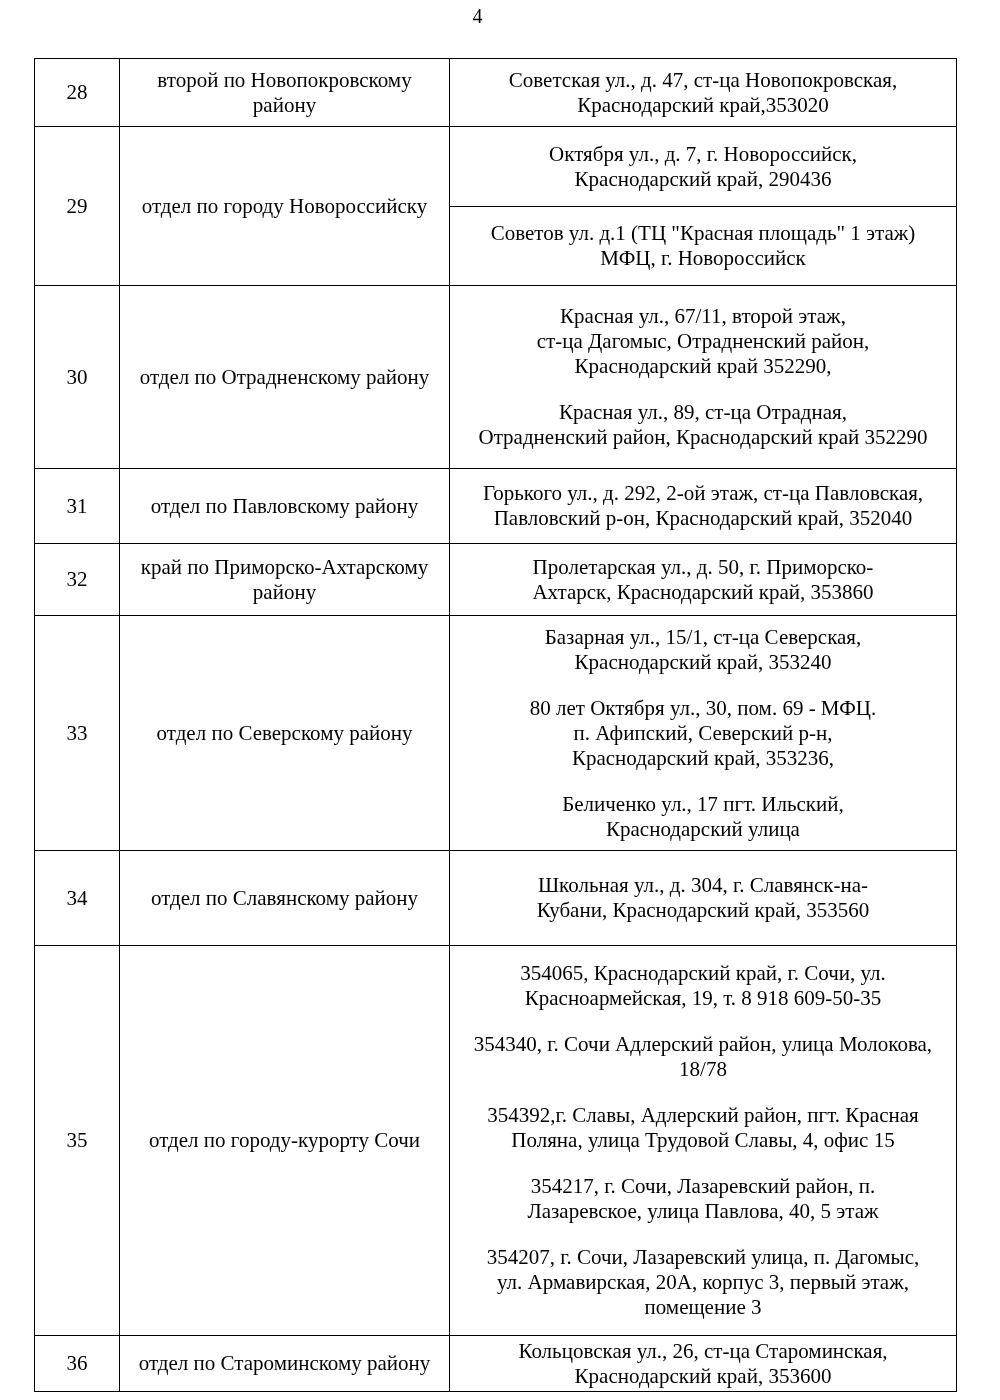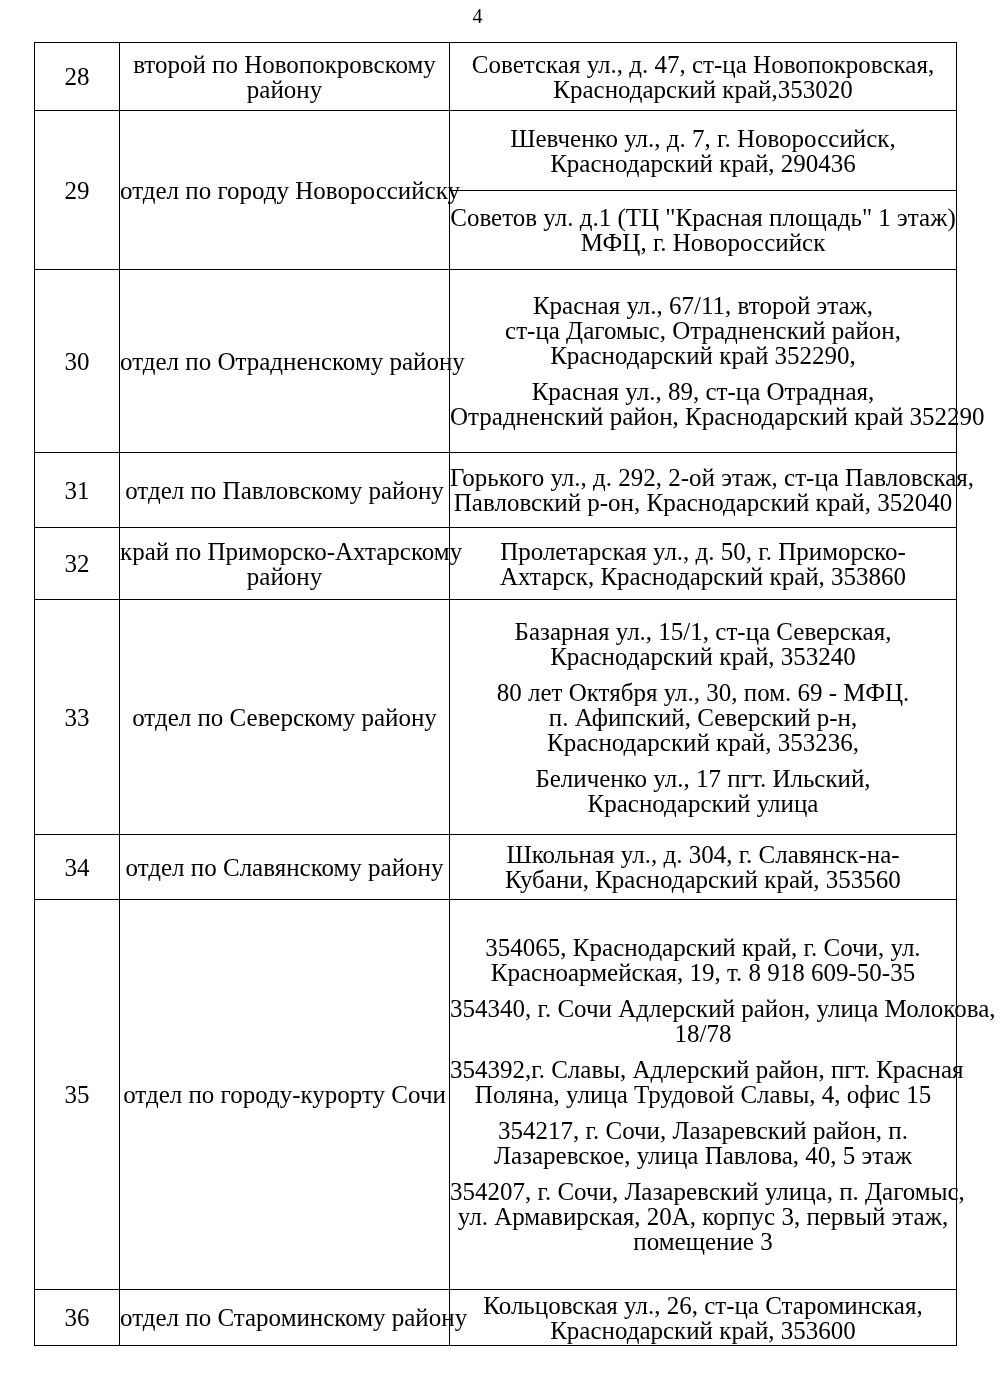--- a/index.html
+++ b/index.html
@@ -20,41 +20,41 @@
       top: 4px;
       left: 0;
       width: 955px;
       text-align: center;
       font-size: 20px;
       line-height: 24px;
     }
     table.offices {
       position: absolute;
       left: 34px;
-      top: 42px;
+      top: 58px;
       width: 922px;
       border-collapse: collapse;
       table-layout: fixed;
-      font-size: 25px;
+      font-size: 21px;
       line-height: 25px;
     }
     table.offices td {
       border: 1.5px solid #000;
       padding: 0;
       text-align: center;
       vertical-align: middle;
     }
     col.c-num { width: 85px; }
     col.c-name { width: 330px; }
     col.c-addr { width: 507px; }
     .addr-block {
       display: block;
     }
     .addr-block + .addr-block {
-      margin-top: 11px;
+      margin-top: 21px;
     }
     .addr-line { display: block; white-space: nowrap; }
     .name-line { display: block; white-space: nowrap; }
   </style>
 </head>
 <body>
 
 <div class="page-number">4</div>
 
 <table class="offices">
@@ -79,21 +79,21 @@
       </td>
     </tr>
 
     <tr style="height:80px">
       <td rowspan="2">29</td>
       <td rowspan="2">
         <span class="name-line">отдел по городу Новороссийску</span>
       </td>
       <td>
         <span class="addr-block">
-          <span class="addr-line">Шевченко ул., д. 7, г. Новороссийск,</span>
+          <span class="addr-line">Октября ул., д. 7, г. Новороссийск,</span>
           <span class="addr-line">Краснодарский край, 290436</span>
         </span>
       </td>
     </tr>
     <tr style="height:79px">
       <td>
         <span class="addr-block">
           <span class="addr-line">Советов ул. д.1 (ТЦ "Красная площадь" 1 этаж)</span>
           <span class="addr-line">МФЦ, г. Новороссийск</span>
         </span>
@@ -160,21 +160,21 @@
           <span class="addr-line">п. Афипский, Северский р-н,</span>
           <span class="addr-line">Краснодарский край, 353236,</span>
         </span>
         <span class="addr-block">
           <span class="addr-line">Беличенко ул., 17 пгт. Ильский,</span>
           <span class="addr-line">Краснодарский улица</span>
         </span>
       </td>
     </tr>
 
-    <tr style="height:65px">
+    <tr style="height:95px">
       <td>34</td>
       <td>
         <span class="name-line">отдел по Славянскому району</span>
       </td>
       <td>
         <span class="addr-block">
           <span class="addr-line">Школьная ул., д. 304, г. Славянск-на-</span>
           <span class="addr-line">Кубани, Краснодарский край, 353560</span>
         </span>
       </td>

